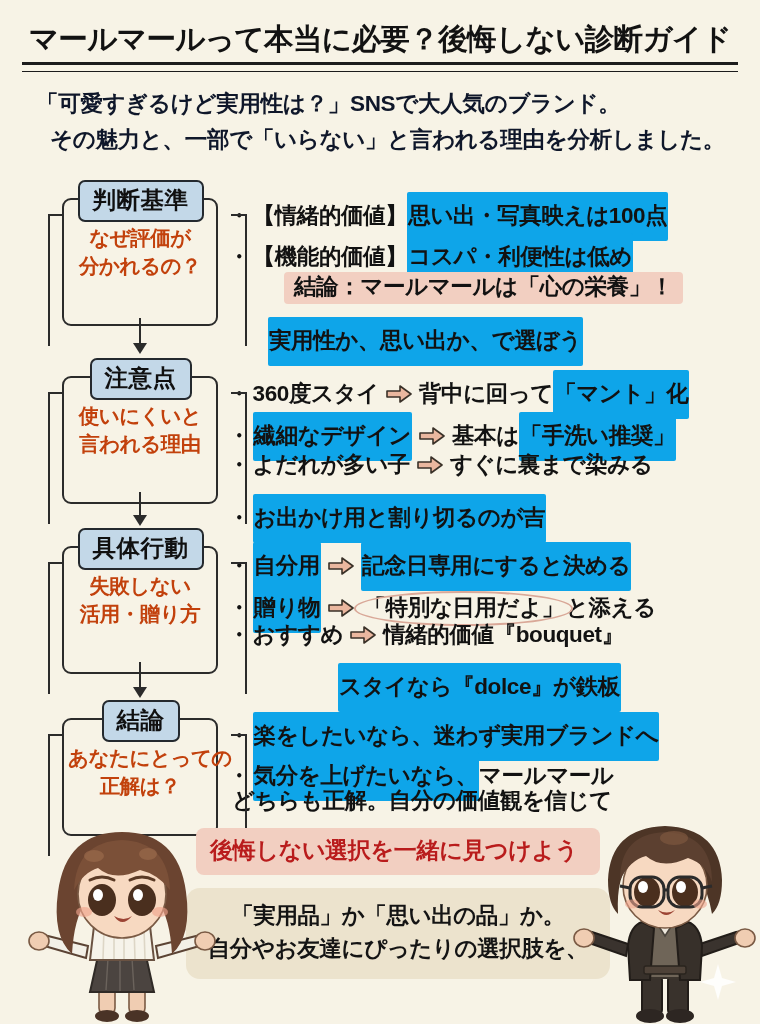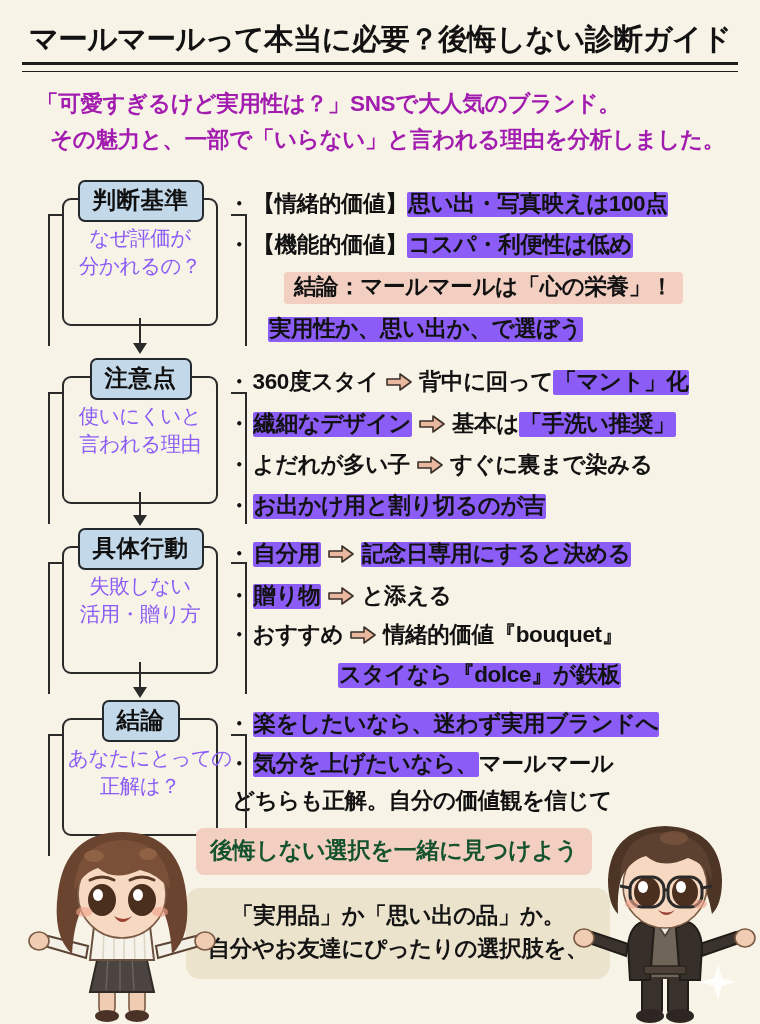--- a/index.html
+++ b/index.html
@@ -48,21 +48,21 @@
 
   
   .intro {
     position: absolute;
     left: 36px;
     top: 86px;
     width: 700px;
     font-size: 22.5px;
     line-height: 1.62;
     font-weight: 600;
-    color: #a21caf;
+    color: #0f172a;
     letter-spacing: -0.3px;
   }
   .intro div { white-space: nowrap; }
   .intro .l2 { padding-left: 14px; }
 
   
   .section { position: absolute; }
 
   .flowcol {
     position: absolute;
@@ -76,24 +76,24 @@
     width: 156px;
     border: 2.2px solid #2b2b2b;
     border-radius: 9px;
     background: transparent;
     box-sizing: border-box;
   }
   .subtitle {
     padding: 24px 4px 10px 4px;
     text-align: center;
     font-size: 20.5px;
-    font-weight: 400;
+    font-weight: 700;
     line-height: 1.38;
     letter-spacing: -0.5px;
-    color: #8b5cf6;
+    color: #c2410c;
     white-space: nowrap;
   }
   
   .chip {
     position: absolute;
     left: 50%;
     transform: translateX(-50%);
     top: 0px;
     background: #c3d8e8;
     border: 2.4px solid #24292e;
@@ -170,21 +170,21 @@
     white-space: nowrap;
     display: flex;
     align-items: center;
   }
   .bullet {
     display: inline-block;
     font-size: 22px;
     margin-right: 3px;
     color: #111;
   }
-  .hl-y { background: #8b5cf6; border-radius: 2px; padding: 1px 1px; }
+  .hl-y { background: #0ea5e9; border-radius: 2px; padding: 13px 1px; }
   .hl-p {
     background: #f2cfc1;
     border-radius: 4px;
     padding: 4px 10px 5px 10px;
   }
   .arrow {
     display: inline-block;
     margin: 0 7px;
     position: relative;
     width: 26px;
@@ -207,23 +207,23 @@
   }
 
   
   .pinkbar {
     position: absolute;
     background: #f2cfc1;
     border-radius: 8px;
     font-size: 23px;
     font-weight: 600;
     letter-spacing: -0.3px;
-    color: #14532d;
+    color: #b91c1c;
     white-space: nowrap;
-    padding: 7px 14px 9px 14px;
+    padding: 7px 22px 9px 14px;
     z-index: 4;
   }
   .creambox {
     position: absolute;
     background: #ece3cd;
     border-radius: 14px;
     padding: 12px 18px 14px 18px;
     text-align: center;
     z-index: 4;
   }
@@ -368,20 +368,21 @@
             <span class="hl-y">記念日専用にすると決める</span>
           </div>
           <div class="line" style="position: absolute; left: 0px; top: 56px;">
             <span class="bullet">・</span>
             <span class="hl-y">贈り物</span>
             <span class="arrow">
               <svg width="26" height="20" viewBox="0 0 26 20">
                 <path d="M1 7 L14 7 L14 2 L25 10 L14 18 L14 13 L1 13 Z" fill="#eab79f" stroke="#3a3128" stroke-width="1.6" stroke-linejoin="round"></path>
               </svg>
             </span>
+            <span class="oval">「特別な日用だよ」</span>
             <span>と添える</span>
           </div>
           <div class="line" style="position: absolute; left: 0px; top: 96px;">
             <span class="bullet">・</span>
             <span>おすすめ</span>
             <span class="arrow">
               <svg width="26" height="20" viewBox="0 0 26 20">
                 <path d="M1 7 L14 7 L14 2 L25 10 L14 18 L14 13 L1 13 Z" fill="#eab79f" stroke="#3a3128" stroke-width="1.6" stroke-linejoin="round"></path>
               </svg>
             </span>

